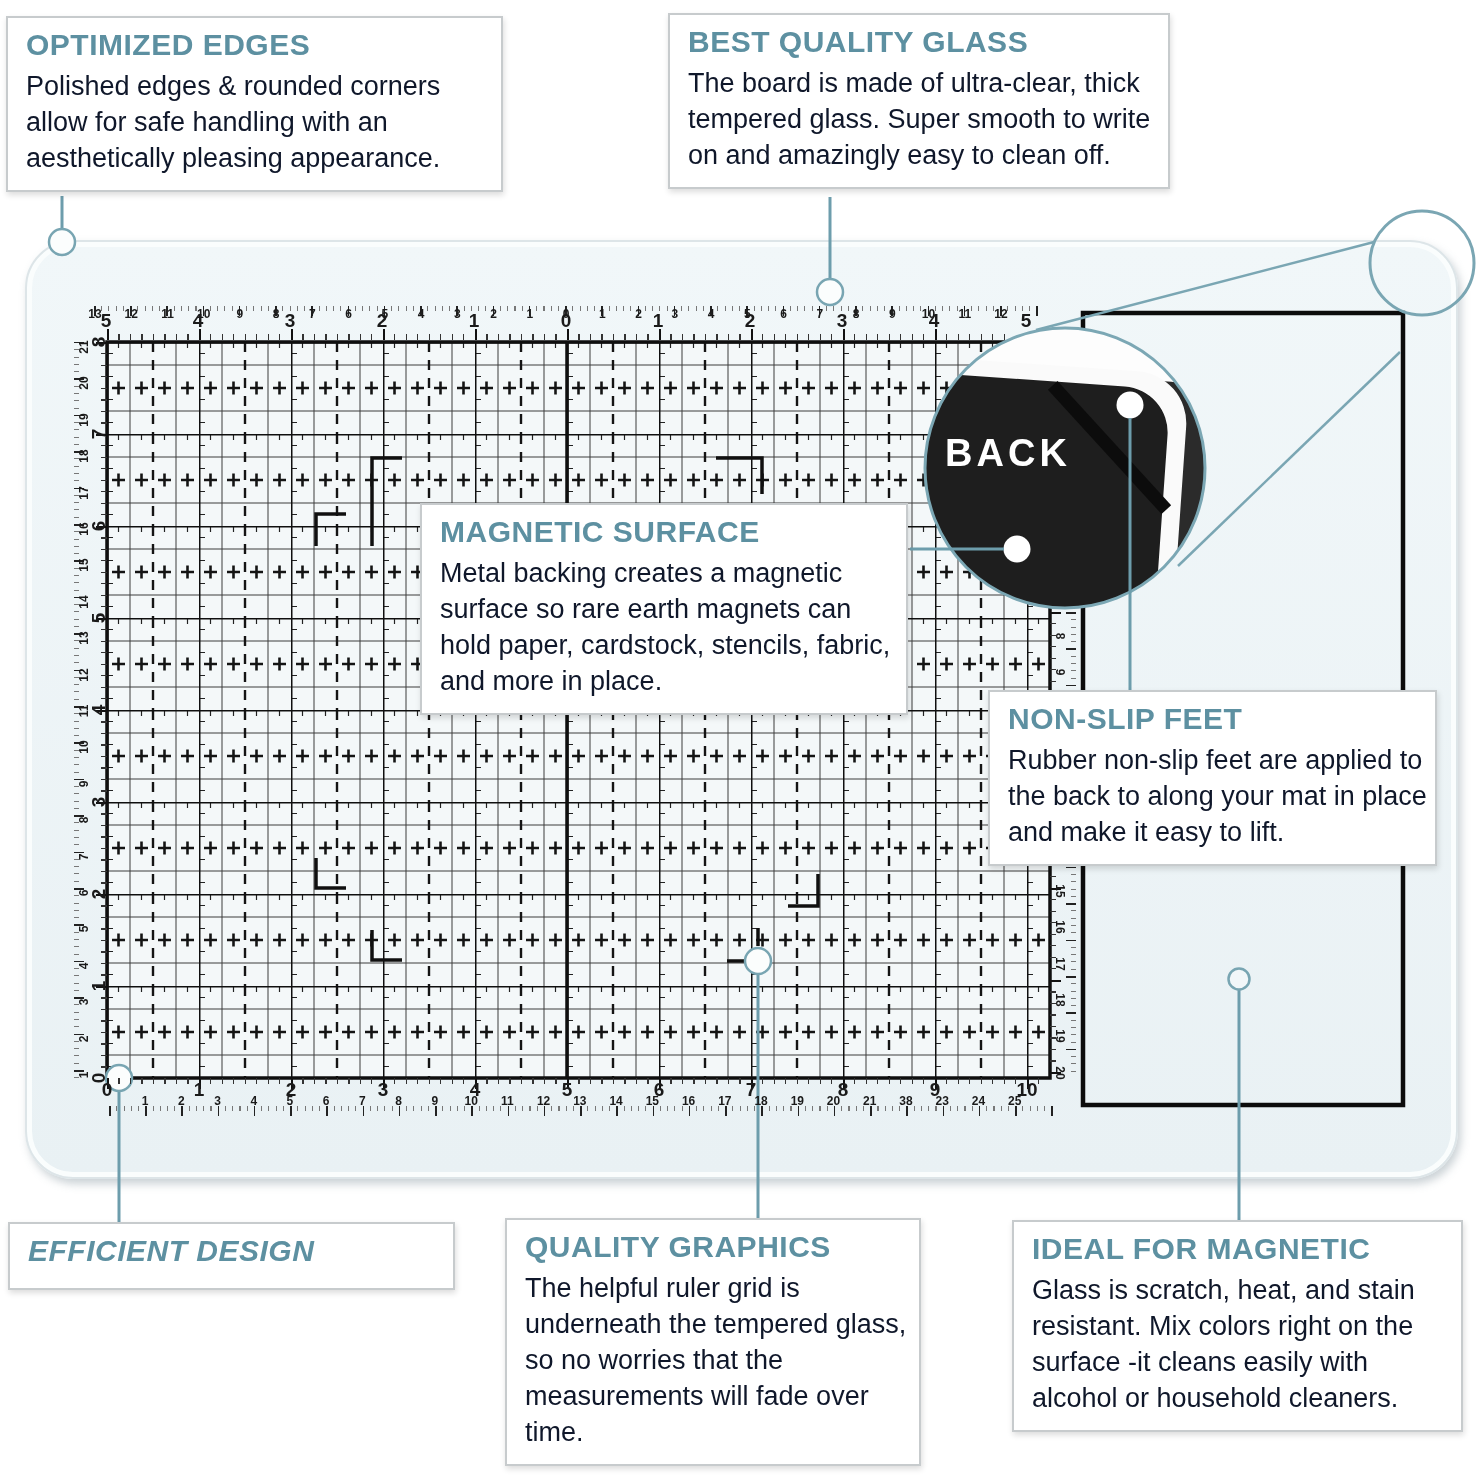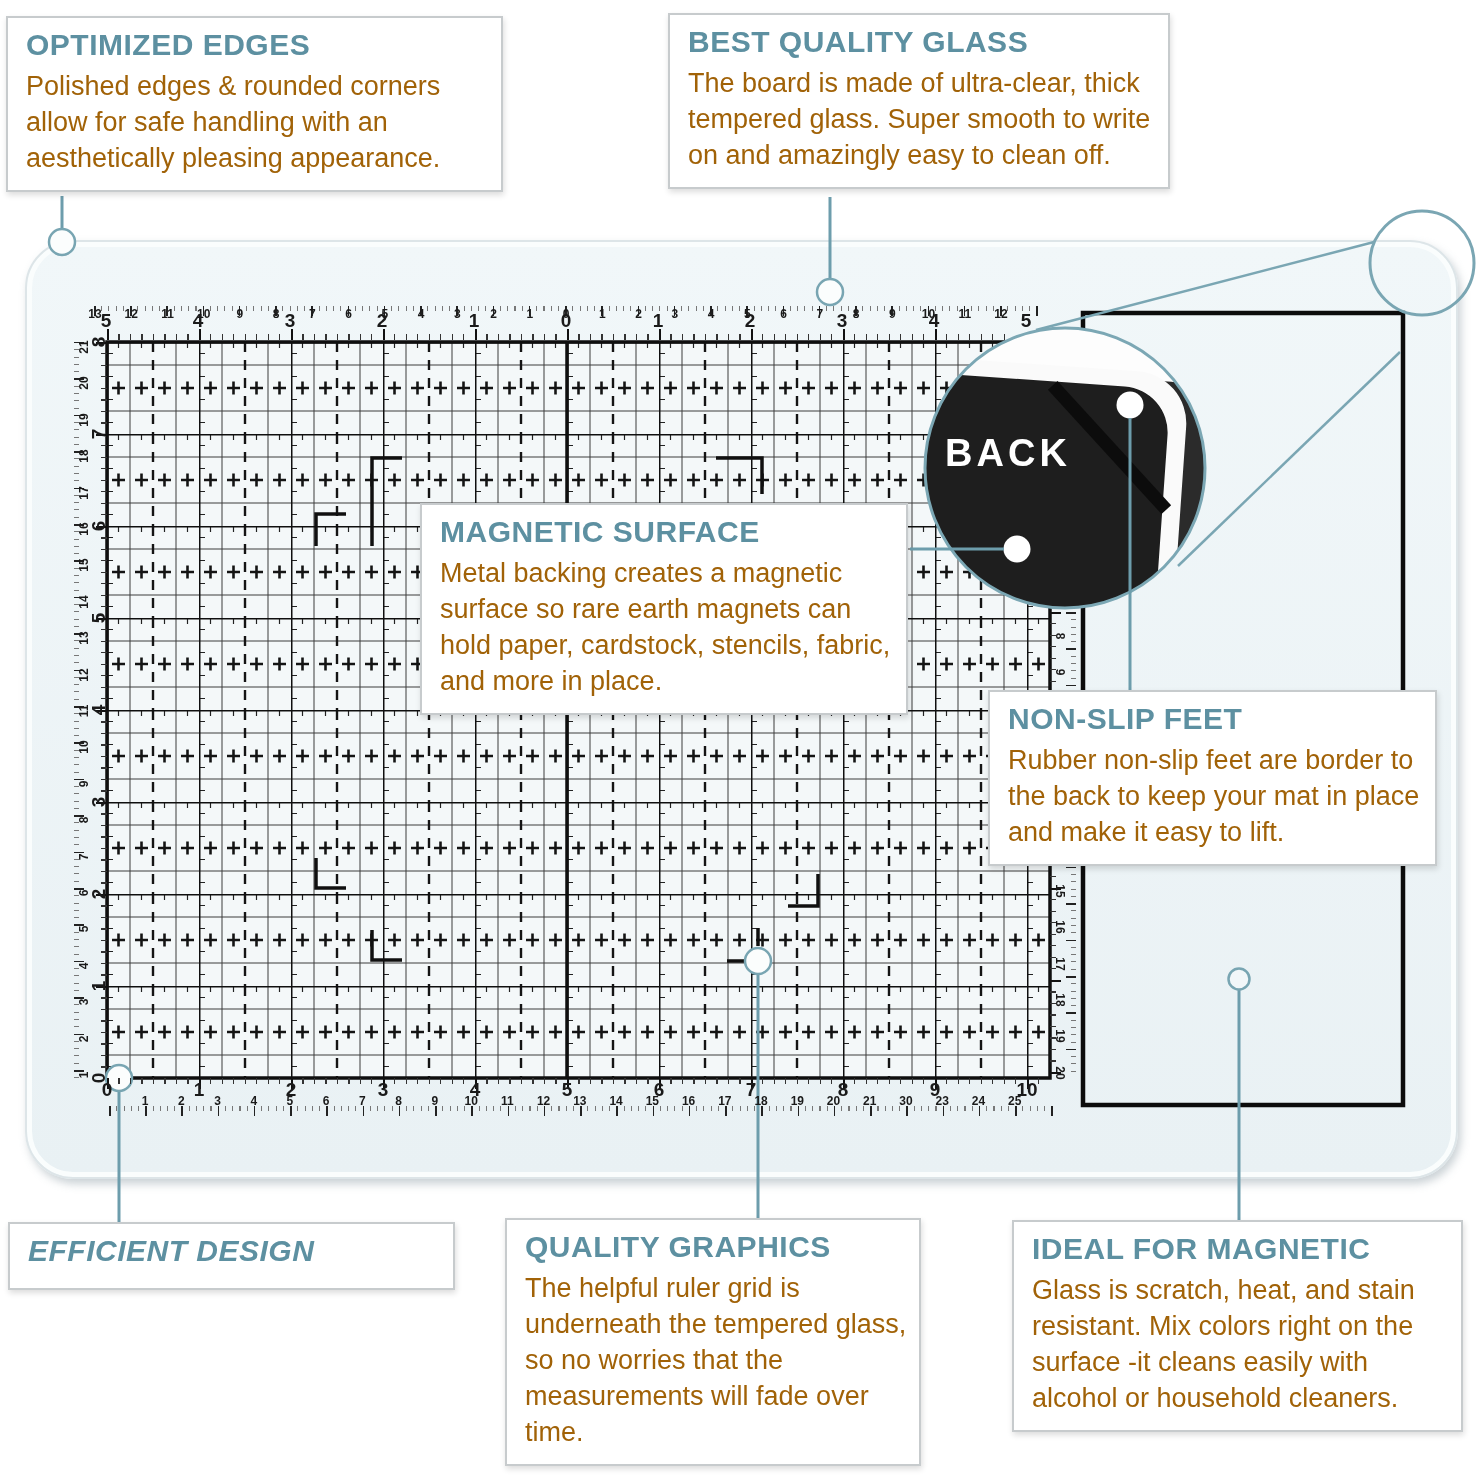--- a/index.html
+++ b/index.html
@@ -47,21 +47,21 @@
   
   .rnum{position:absolute;transform:translate(-50%,-50%);color:#1a1a1a;font-weight:bold;white-space:nowrap;}
   .rnum.cm{font-size:12px;}
   .rnum.in{font-size:19px;}
   .rnum.rot{transform:translate(-50%,-50%) rotate(-90deg);}
   .rnum.rot2{transform:translate(-50%,-50%) rotate(90deg);}
   
   .box{position:absolute;background:#fff;border:2px solid #c7cbcd;padding:10px 2px 14px 18px;
        box-shadow:1px 3px 6px rgba(0,0,0,.14);box-sizing:border-box;}
   .box h3{margin:0 0 6px 0;font-size:30px;letter-spacing:.5px;color:#5d90a1;}
-  .box p{margin:0;font-size:27px;line-height:36px;color:#a16207;}
+  .box p{margin:0;font-size:27px;line-height:36px;color:#0f172a;}
   #b-optimized{left:6px;   top:16px;   width:497px;}
   #b-glass    {left:668px; top:13px;   width:502px;}
   #b-magnetic {left:420px; top:503px;  width:488px;}
   #b-nonslip  {left:988px; top:690px;  width:449px;}
   #b-efficient{left:8px;   top:1222px; width:447px;font-style:italic;}
   #b-graphics {left:505px; top:1218px; width:416px;}
   #b-crafting {left:1012px;top:1220px; width:451px;}
 </style>
 </head>
 <body>
@@ -157,21 +157,21 @@
   <div class="box" id="b-magnetic" style="z-index: 5;">
     <h3>MAGNETIC SURFACE</h3>
     <p>Metal backing creates a magnetic surface so rare earth magnets can hold paper, cardstock, stencils, fabric, and more in place.</p>
   </div>
   <div class="box" id="b-glass" style="z-index: 5;">
     <h3>BEST QUALITY GLASS</h3>
     <p>The board is made of ultra-clear, thick tempered glass. Super smooth to write on and amazingly easy to clean off.</p>
   </div>
   <div class="box" id="b-nonslip" style="z-index: 5;">
     <h3>NON-SLIP FEET</h3>
-    <p>Rubber non-slip feet are border to the back to keep your mat in place and make it easy to lift.</p>
+    <p>Rubber non-slip feet are applied to the back to along your mat in place and make it easy to lift.</p>
   </div>
   <div class="box" id="b-efficient" style="z-index: 5;">
     <h3>EFFICIENT DESIGN</h3>
   </div>
   <div class="box" id="b-graphics" style="z-index: 5;">
     <h3>QUALITY GRAPHICS</h3>
     <p>The helpful ruler grid is underneath the tempered glass, so no worries that the measurements will fade over time.</p>
   </div>
   <div class="box" id="b-crafting" style="z-index: 5;">
     <h3>IDEAL FOR MAGNETIC</h3>
@@ -240,21 +240,21 @@
     <span class="rnum cm" style="left: 543.64px; top: 1101px;">12</span>
     <span class="rnum cm" style="left: 579.88px; top: 1101px;">13</span>
     <span class="rnum cm" style="left: 616.12px; top: 1101px;">14</span>
     <span class="rnum cm" style="left: 652.36px; top: 1101px;">15</span>
     <span class="rnum cm" style="left: 688.6px; top: 1101px;">16</span>
     <span class="rnum cm" style="left: 724.84px; top: 1101px;">17</span>
     <span class="rnum cm" style="left: 761.08px; top: 1101px;">18</span>
     <span class="rnum cm" style="left: 797.32px; top: 1101px;">19</span>
     <span class="rnum cm" style="left: 833.56px; top: 1101px;">20</span>
     <span class="rnum cm" style="left: 869.8px; top: 1101px;">21</span>
-    <span class="rnum cm" style="left: 906.04px; top: 1101px;">30</span>
+    <span class="rnum cm" style="left: 906.04px; top: 1101px;">38</span>
     <span class="rnum cm" style="left: 942.28px; top: 1101px;">23</span>
     <span class="rnum cm" style="left: 978.52px; top: 1101px;">24</span>
     <span class="rnum cm" style="left: 1014.76px; top: 1101px;">25</span>
     <span class="rnum cm rot" style="left: 84px; top: 347px;">21</span>
     <span class="rnum cm rot" style="left: 84px; top: 383.4px;">20</span>
     <span class="rnum cm rot" style="left: 84px; top: 419.8px;">19</span>
     <span class="rnum cm rot" style="left: 84px; top: 456.2px;">18</span>
     <span class="rnum cm rot" style="left: 84px; top: 492.6px;">17</span>
     <span class="rnum cm rot" style="left: 84px; top: 529px;">16</span>
     <span class="rnum cm rot" style="left: 84px; top: 565.4px;">15</span>

